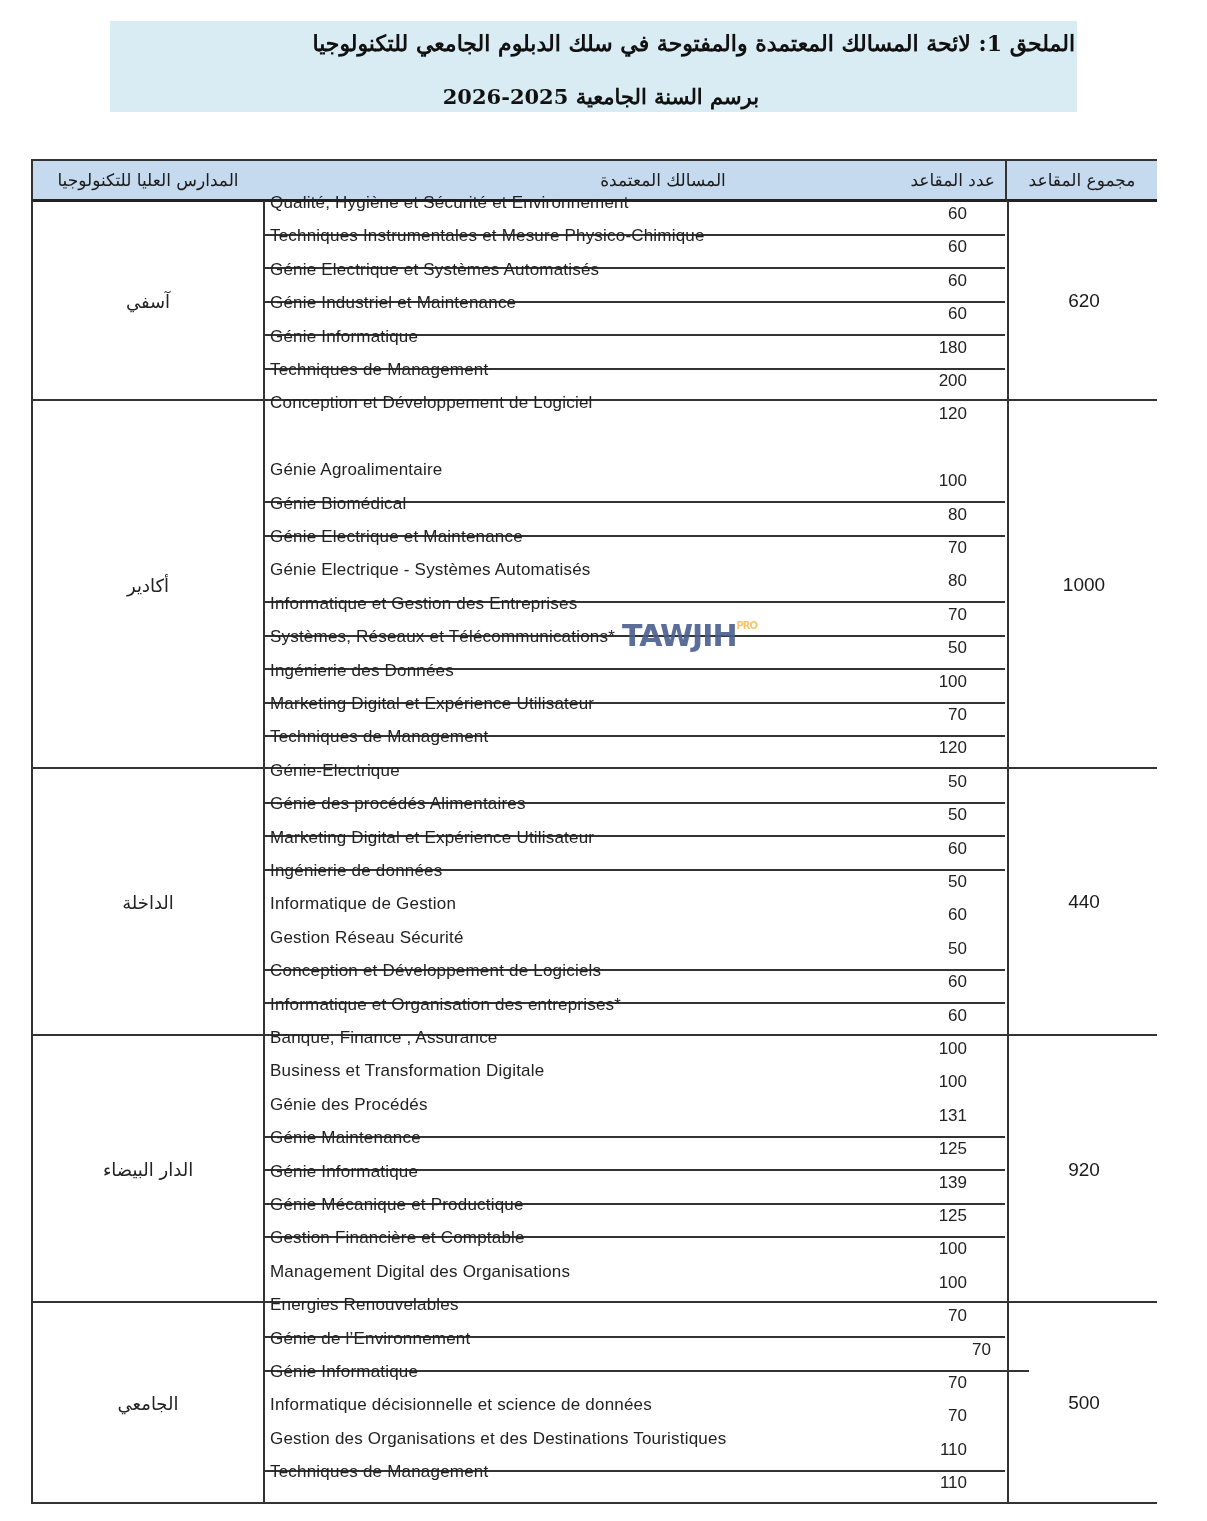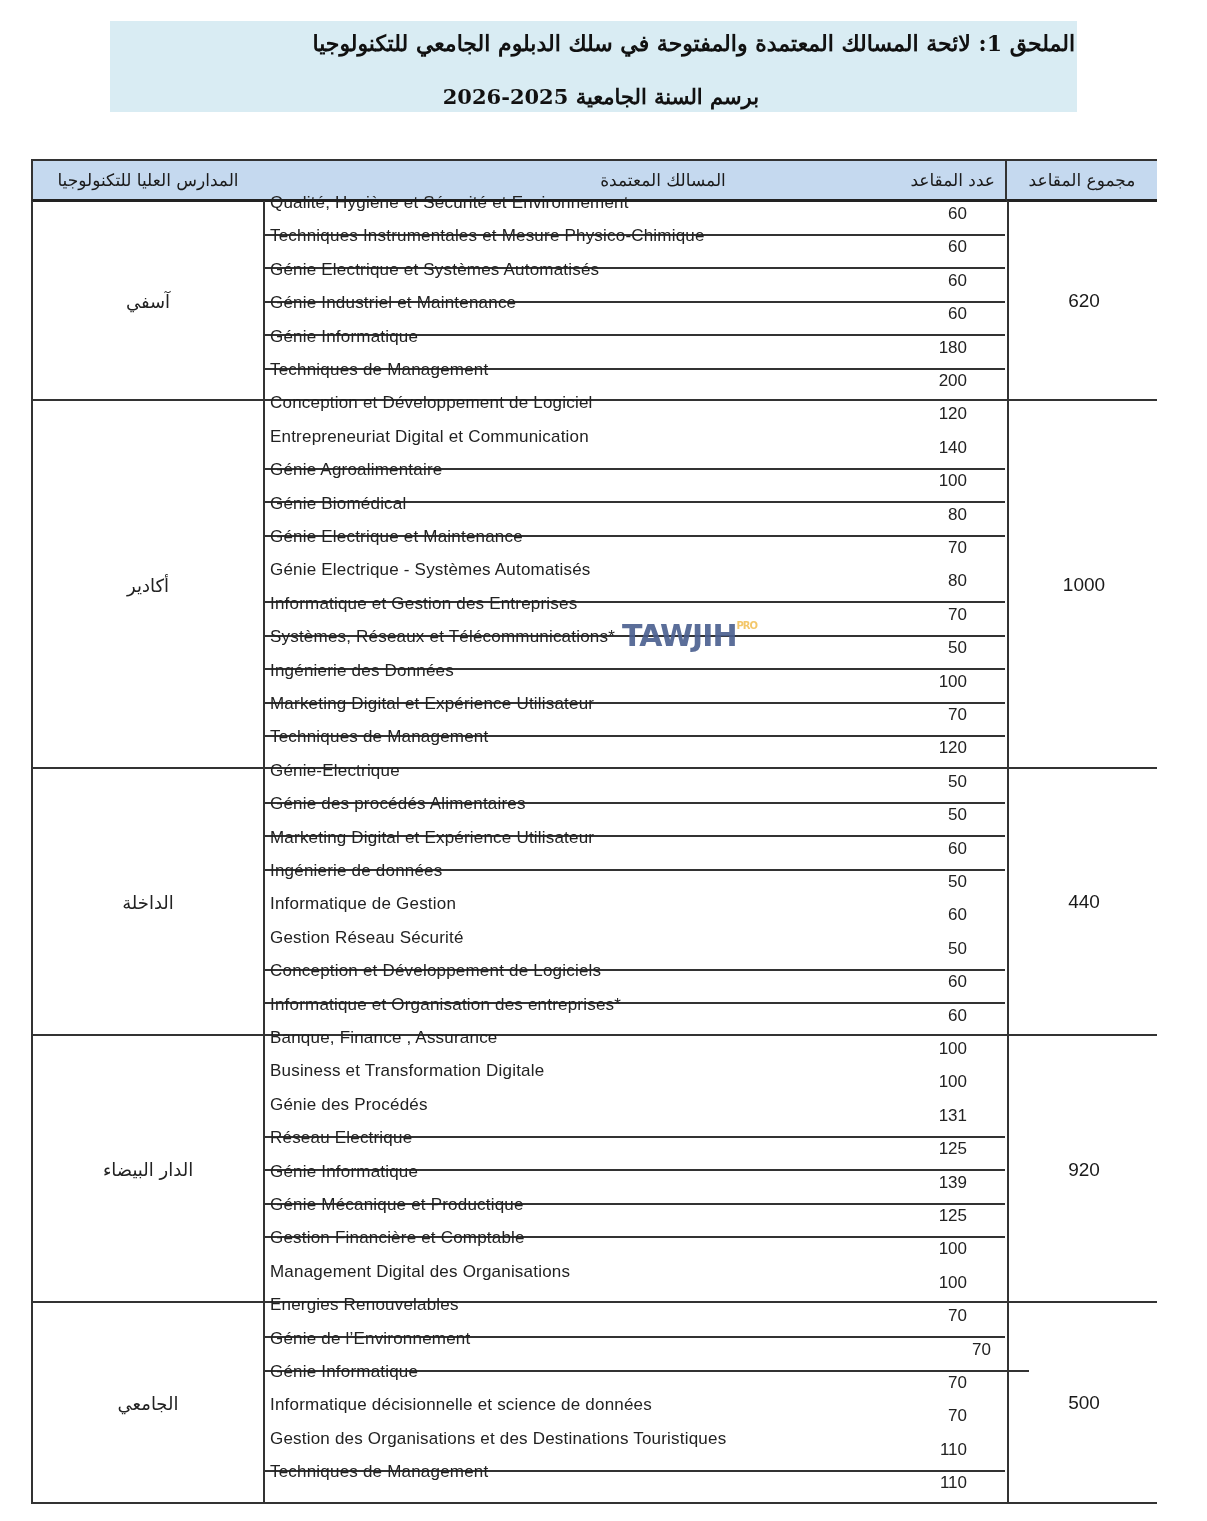--- a/index.html
+++ b/index.html
@@ -88,24 +88,20 @@
       </div>
       <div class="g-total">620</div>
       <div class="g-border-bottom"></div>
     </div>
     <div class="group" style="top: 242.4px; height: 367.4px;">
       <div class="g-school">أكادير</div>
       <div class="row" style="top: 0px;">
         <span class="name">Conception et Développement de Logiciel</span>
         <span class="seats">120</span>
       </div>
-      <div class="row lined" style="top: 33.4px;">
-        <span class="name">Entrepreneuriat Digital et Communication</span>
-        <span class="seats">140</span>
-      </div>
       <div class="row lined" style="top: 66.8px;">
         <span class="name">Génie Agroalimentaire</span>
         <span class="seats">100</span>
       </div>
       <div class="row lined" style="top: 100.2px;">
         <span class="name">Génie Biomédical</span>
         <span class="seats">80</span>
       </div>
       <div class="row" style="top: 133.6px;">
         <span class="name">Génie Electrique et Maintenance</span>
@@ -183,21 +179,21 @@
       </div>
       <div class="row" style="top: 33.4px;">
         <span class="name">Business et Transformation Digitale</span>
         <span class="seats">100</span>
       </div>
       <div class="row lined" style="top: 66.8px;">
         <span class="name">Génie des Procédés</span>
         <span class="seats">131</span>
       </div>
       <div class="row lined" style="top: 100.2px;">
-        <span class="name">Réseau Electrique</span>
+        <span class="name">Génie Maintenance</span>
         <span class="seats">125</span>
       </div>
       <div class="row lined" style="top: 133.6px;">
         <span class="name">Génie Informatique</span>
         <span class="seats">139</span>
       </div>
       <div class="row lined" style="top: 167px;">
         <span class="name">Génie Mécanique et Productique</span>
         <span class="seats">125</span>
       </div>

